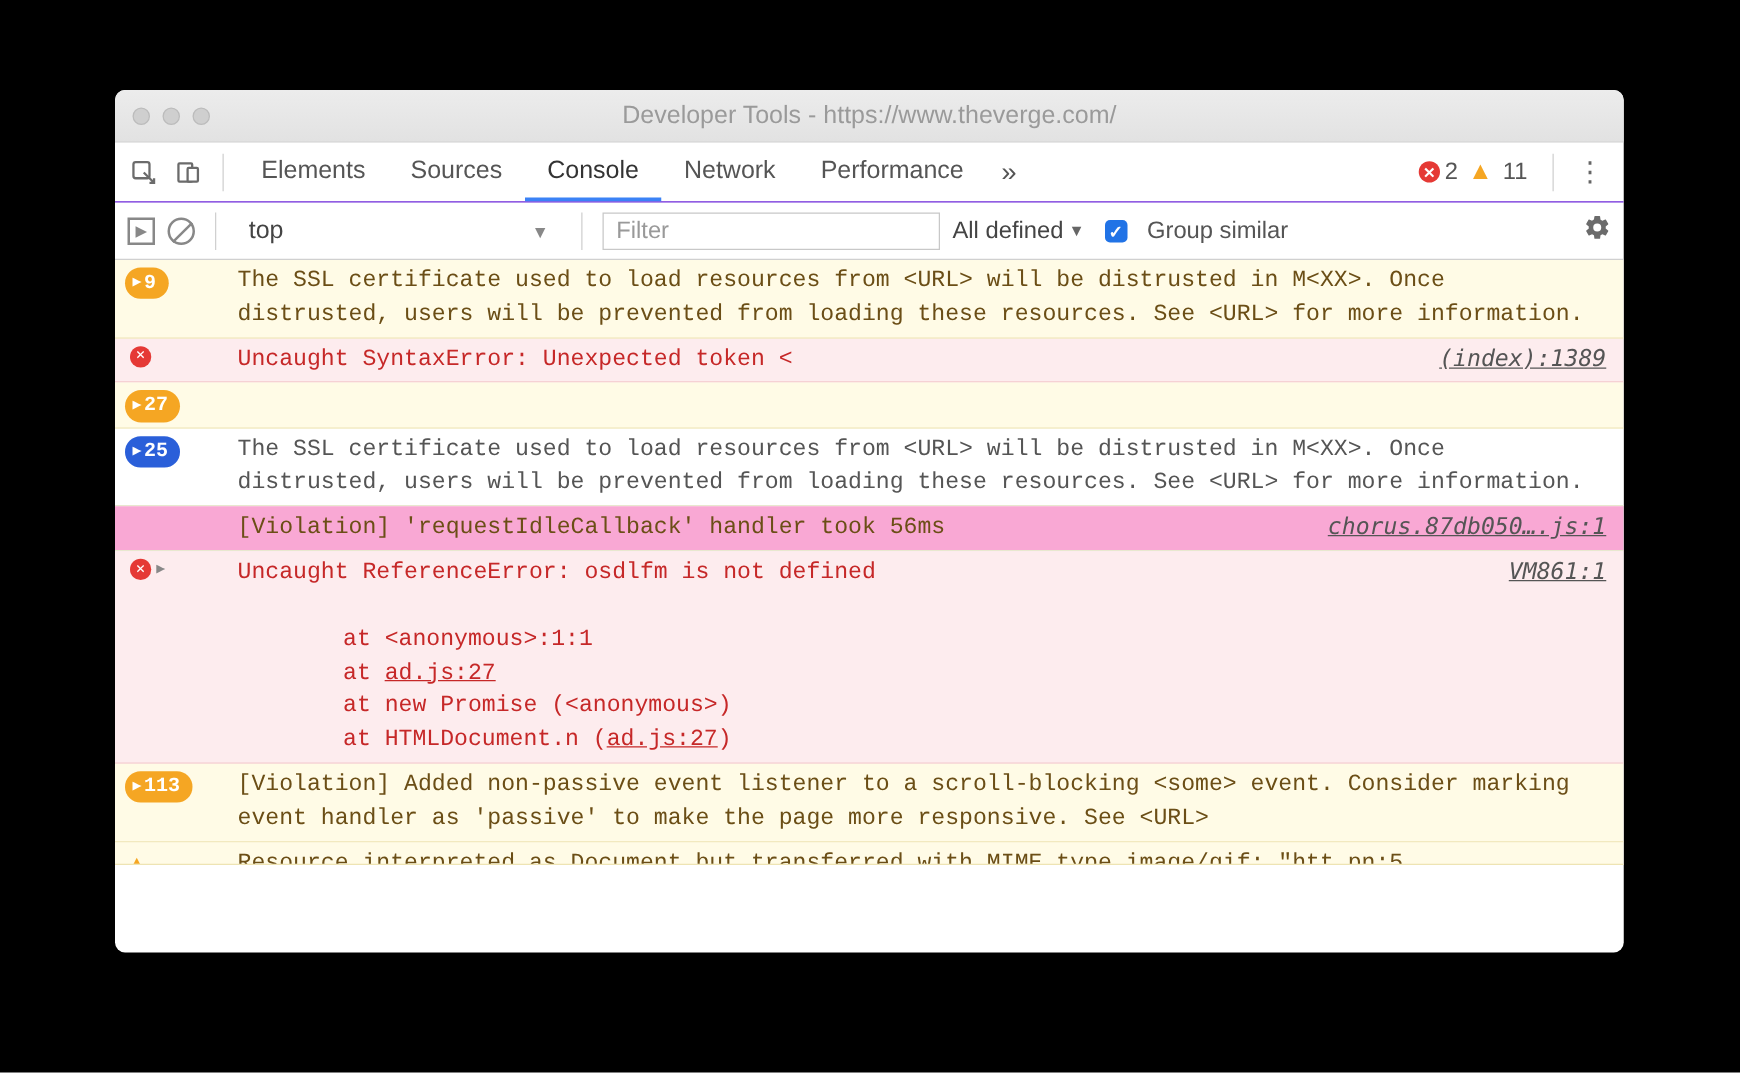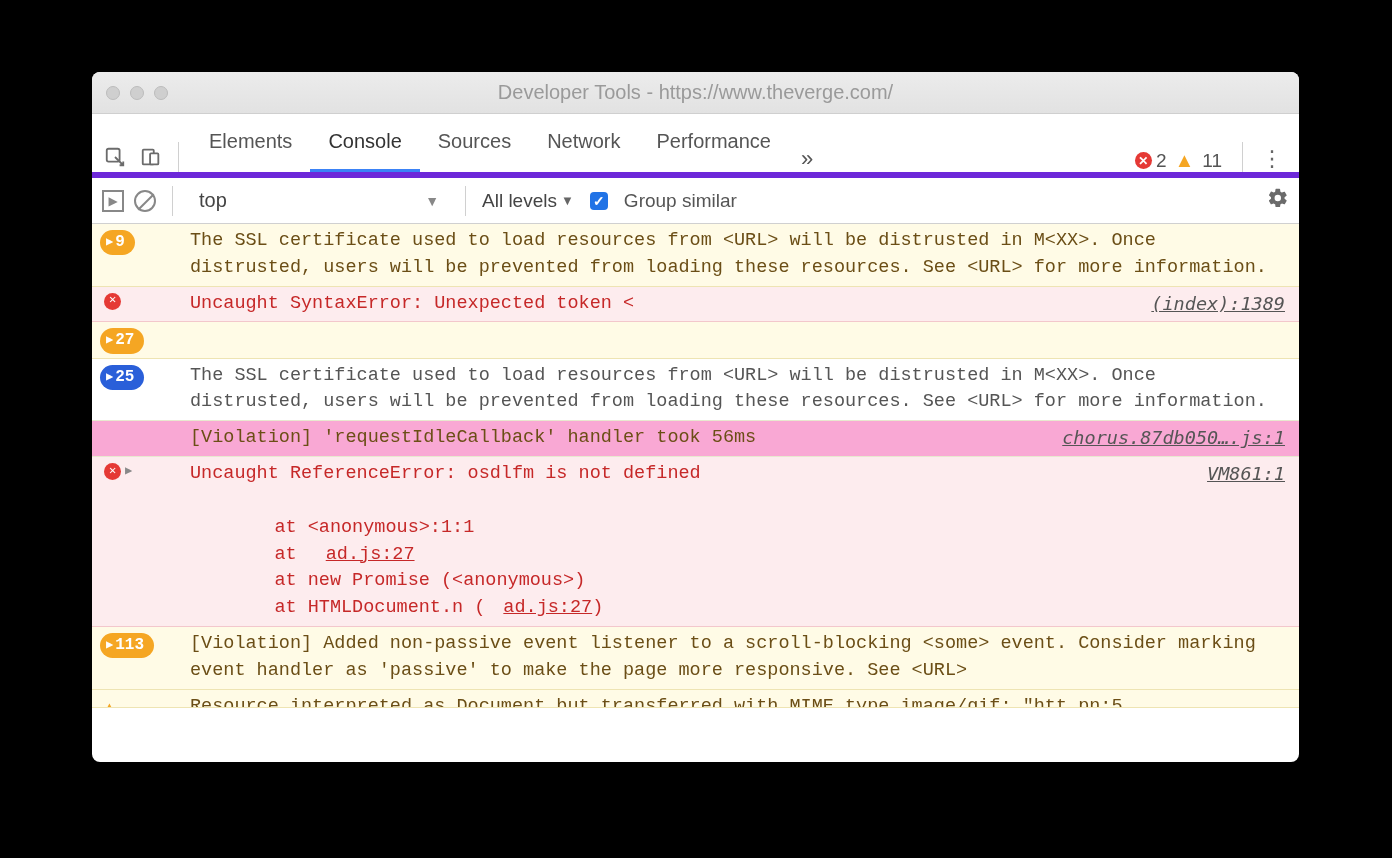--- a/index.html
+++ b/index.html
@@ -35,24 +35,24 @@
     position: relative;
   }
   .traffic { display: flex; gap: 10px; }
   .dot { width: 14px; height: 14px; border-radius: 50%; background: #cfcfcf; border:1px solid #bcbcbc;}
   .title {
     position: absolute; left: 0; right: 0; text-align: center;
     font-size: 20px; color: #9a9a9a; font-weight: 400;
   }
   
   .tabsbar {
-    height: 64px;
-    border-bottom: 6px solid #6d28d9;
+    height: 48px;
+    border-bottom: 1px solid #6d28d9;
     display: flex;
-    align-items: flex-end;
+    align-items: center;
     padding: 0 10px 0 8px;
     font-size: 20px;
     color: #555;
     gap: 6px;
   }
   .iconbox { width: 30px; height: 30px; display:flex;align-items:center;justify-content:center; color:#6b6b6b;}
   .sep { width:1px; height:30px; background:#d0d0d0; margin:0 6px;}
   .tabs { display:flex; align-items:stretch; height:100%; gap: 0;}
   .tab { padding: 0 18px; display:flex; align-items:center; color:#555; cursor:pointer; border-bottom:3px solid transparent;}
   .tab.active { color:#333; border-bottom-color:#3b82f6; font-weight:400;}
@@ -98,21 +98,21 @@
   .pill { border-radius:14px; color:#fff; font-weight:700; font-size:16px; padding:1px 10px 1px 6px; display:inline-flex;align-items:center;gap:2px;}
   .pill .tri { font-size:12px; }
   .pill.orange{ background:#f5a623;}
   .pill.blue{ background:#2a5fd9;}
   .err-icon { width:17px;height:17px;border-radius:50%;background:#e53935;color:#fff;display:inline-flex;align-items:center;justify-content:center;font-size:12px;font-weight:bold;margin-left:4px;}
   .warn-icon { color:#f5a623; font-size:18px; margin-left:4px;}
   .msg { flex:1; white-space:pre-wrap; word-break:break-word;}
   .src { color:#555; text-decoration:underline; white-space:nowrap; margin-left:12px; font-family:Menlo,Consolas,monospace;font-style:italic;}
   .row.err .src{ color:#555;}
   .trace { padding-left:40px; display:block;}
-  .trace .u{ text-decoration: underline; margin-left: 18px;}
+  .trace .u{ text-decoration: underline;}
   .disclose { color:#888; font-size:12px; margin-right:2px;}
   .row.peek { height:18px; overflow:hidden; align-items:flex-start;}
 </style>
 </head>
 <body>
 
 <div class="window">
 
   <div class="titlebar">
     <div class="traffic">
@@ -132,22 +132,22 @@
     </div>
     <div class="iconbox">
       <svg width="22" height="22" viewBox="0 0 24 24" fill="none" stroke="#6b6b6b" stroke-width="2">
           <rect x="3" y="4" width="12" height="16" rx="1"></rect>
           <rect x="11" y="8" width="9" height="12" rx="1" fill="#fff"></rect>
         </svg>
     </div>
     <div class="sep"></div>
     <div class="tabs">
       <div class="tab">Elements</div>
+      <div class="tab">Sources</div>
       <div class="tab active">Console</div>
-      <div class="tab">Sources</div>
       <div class="tab">Network</div>
       <div class="tab">Performance</div>
     </div>
     <div class="more-chev">»</div>
     <div class="spacer"></div>
     <div class="counts">
       <span class="err-badge">✕</span>
       <span>2</span>
       <span class="warn-badge">▲</span>
       <span style="margin-left:4px">11</span>
@@ -158,22 +158,23 @@
 
   <div class="subbar">
     <div class="play-square">▶</div>
     <div class="ban"></div>
     <div class="sep"></div>
     <div class="context-sel">
       <span>top</span>
       <span class="chev">▼</span>
     </div>
     <div class="sep"></div>
+    <input class="filter-input" placeholder="Filter" style="">
     <div class="levels">
-      <span>All levels</span>
+      <span>All defined</span>
       <span class="chev" style="font-size:13px;color:#666">▼</span>
     </div>
     <span class="checkbox">✓</span>
     <span>Group similar</span>
     <div class="gear">
       <svg width="22" height="22" viewBox="0 0 24 24" fill="#6b6b6b">
           <path d="M19.14,12.94a7,7,0,0,0,.05-.94,7,7,0,0,0-.05-.94l2.11-1.65a.5.5,0,0,0,.12-.64l-2-3.46a.5.5,0,0,0-.61-.22l-2.49,1a7,7,0,0,0-1.63-.94l-.38-2.65A.5.5,0,0,0,13.77,2H9.77a.5.5,0,0,0-.49.42L8.9,5.07a7,7,0,0,0-1.63.94l-2.49-1a.5.5,0,0,0-.61.22l-2,3.46a.5.5,0,0,0,.12.64L4.4,11.06a7,7,0,0,0,0,1.88L2.29,14.59a.5.5,0,0,0-.12.64l2,3.46a.5.5,0,0,0,.61.22l2.49-1a7,7,0,0,0,1.63.94l.38,2.65a.5.5,0,0,0,.49.42h4a.5.5,0,0,0,.49-.42l.38-2.65a7,7,0,0,0,1.63-.94l2.49,1a.5.5,0,0,0,.61-.22l2-3.46a.5.5,0,0,0-.12-.64ZM11.77,15.5A3.5,3.5,0,1,1,15.27,12,3.5,3.5,0,0,1,11.77,15.5Z"></path>
         </svg>
     </div>
   </div>

